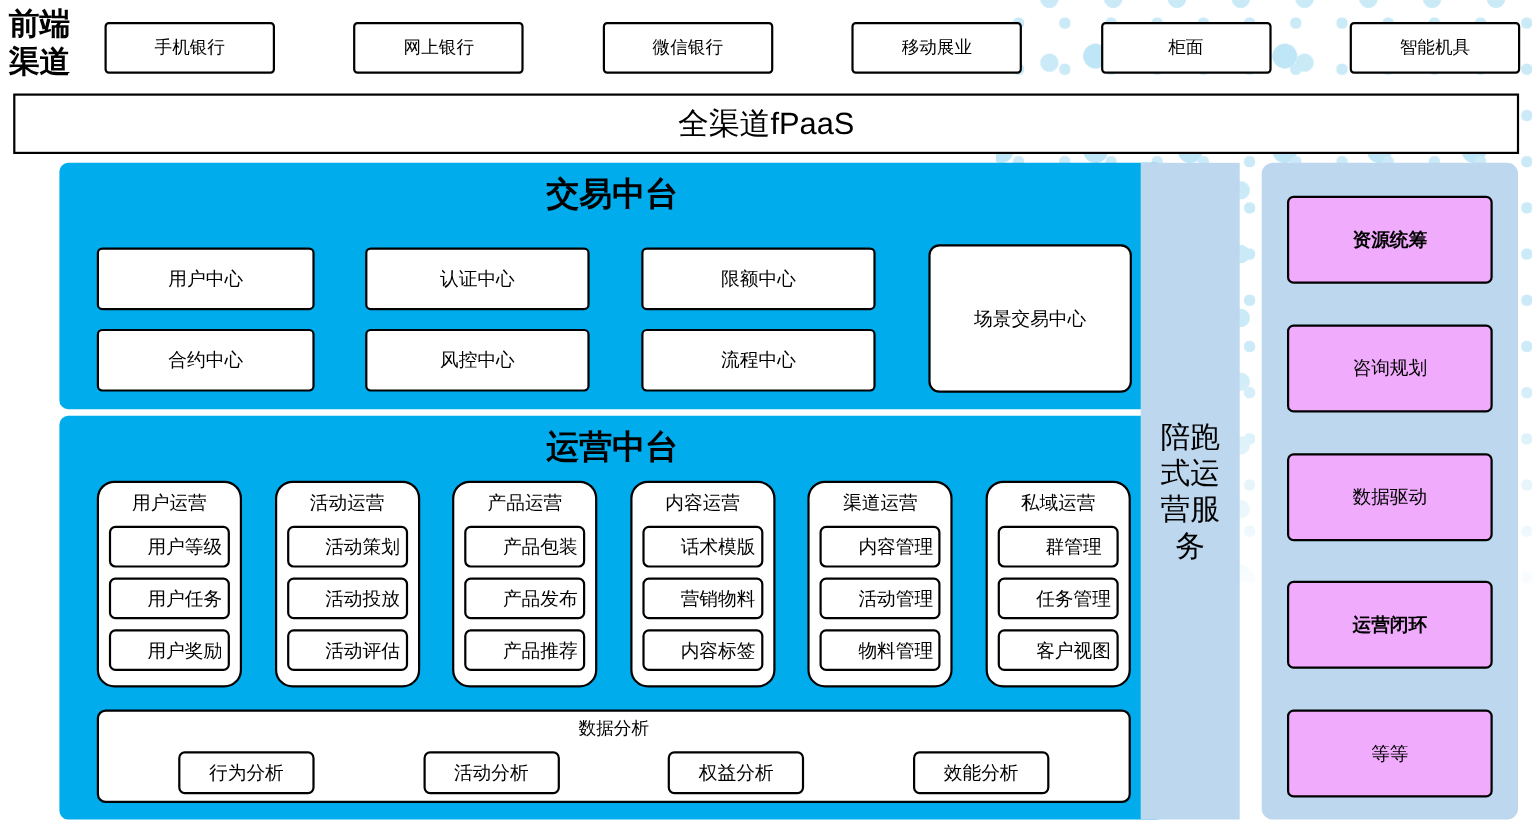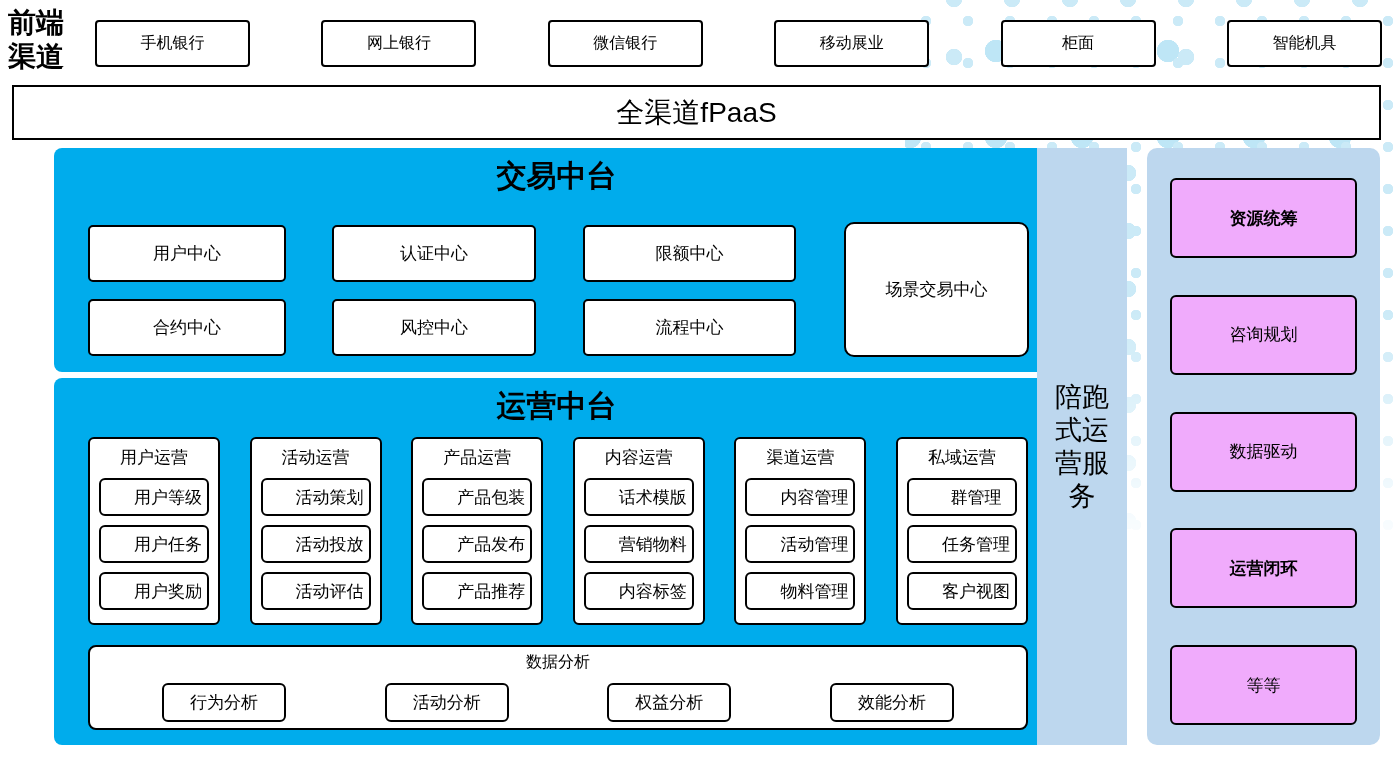--- a/index.html
+++ b/index.html
@@ -50,21 +50,21 @@
   .wbox{background:#fff;border:2px solid #000;border-radius:5px;
     display:flex;align-items:center;justify-content:center;font-size:17px;}
   .tb{position:absolute;height:57px;}
   .tc1{left:34px;width:198px}.tc2{left:278px;width:204px}.tc3{left:529px;width:213px}
   .tr1{top:77px}.tr2{top:151px}
   .tall{position:absolute;left:790px;top:74px;width:185px;height:135px;border-width:2.5px;border-radius:10px;}
 
   
   .cols{position:absolute;left:34px;top:59px;width:940px;height:188px;
     display:flex;justify-content:space-between;}
-  .col{width:132px;height:188px;background:#fff;border:2.5px solid #000;border-radius:6px;
+  .col{width:132px;height:188px;background:#fff;border:2.5px solid #000;border-radius:16px;
     display:flex;flex-direction:column;align-items:center;padding-top:8px;}
   .col-title{font-size:17px;line-height:22px;}
   .mini{width:110px;height:38px;background:#fff;border:2px solid #000;border-radius:6px;
     display:flex;align-items:center;justify-content:center;font-size:17px;flex:none;}
   .col .mini{margin-top:9px;padding-left:28px;}
   .col .mini:first-of-type{margin-top:11px;}
 
   
   .analysis{position:absolute;left:34px;top:267px;width:940px;height:85px;background:#fff;
     border:2px solid #000;border-radius:8px;}

